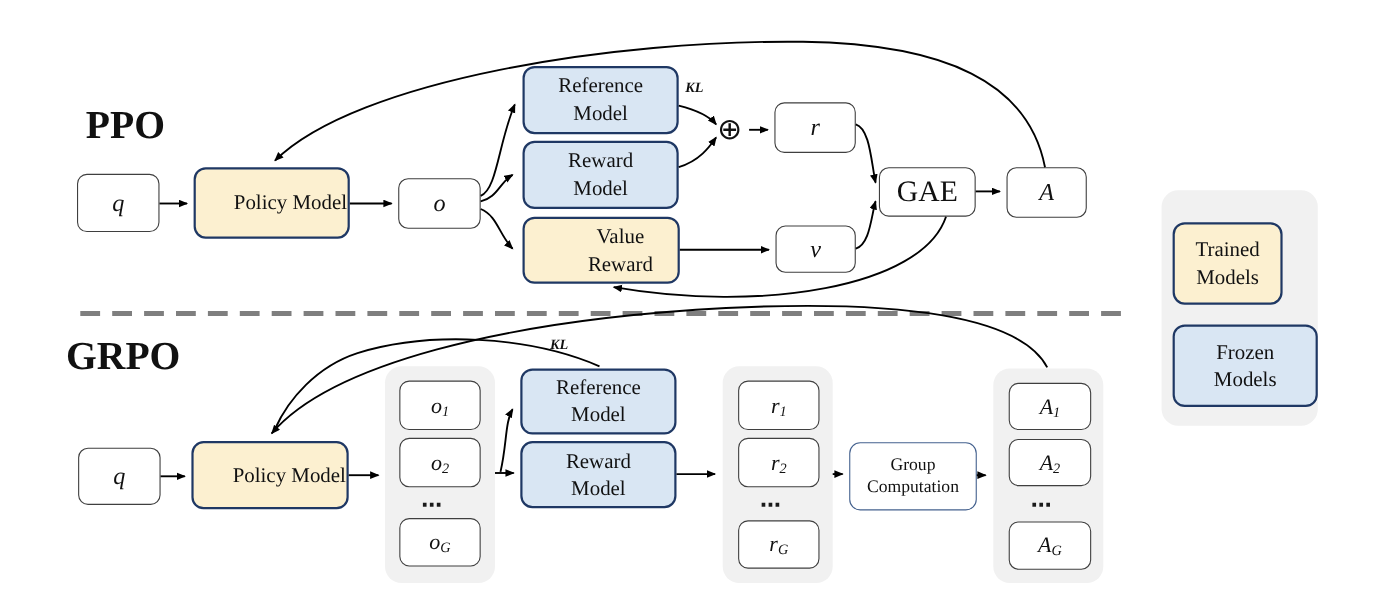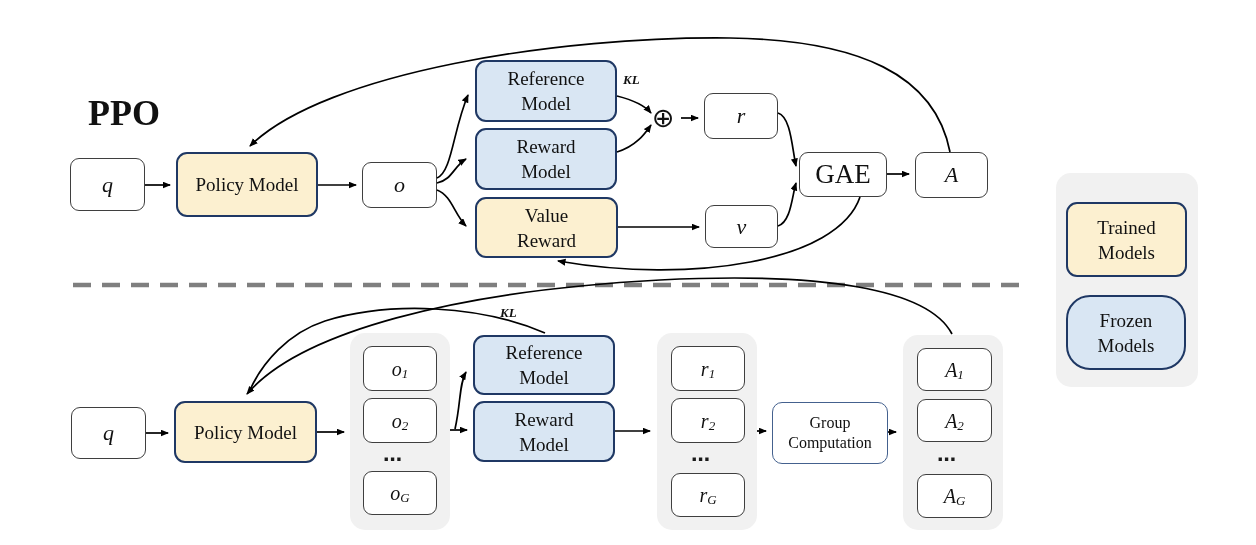--- a/index.html
+++ b/index.html
@@ -5,21 +5,21 @@
   html,body{margin:0;padding:0;background:#fff;}
   .canvas{position:relative;width:1256px;height:545px;background:#fff;overflow:hidden;
           font-family:"Liberation Serif",serif;color:#111;}
   .layer{position:absolute;left:0;top:0;width:1256px;height:545px;pointer-events:none;z-index:3;}
   .title{position:absolute;font-weight:bold;font-size:36px;line-height:36px;color:#111;z-index:2;}
   .box{position:absolute;box-sizing:border-box;display:flex;align-items:center;justify-content:center;
        text-align:center;z-index:2;}
   .white{background:#fff;border:1.6px solid #3f3f3f;border-radius:9px;}
   .model{border:2.6px solid var(--border_navy,#1F3864);border-radius:11px;font-size:19px;line-height:25px;}
   .model span{display:inline-block;width:104px;}
-  .yellow{background:var(--trained_fill,#FCF0D0);}
+  .yellow{background:var(--trained_fill,#FCF0D0);justify-content:flex-end;}
   .blue{background:var(--frozen_fill,#D9E6F3);}
   .math{font-style:italic;font-size:22px;line-height:22px;}
   .subbase{font-style:italic;font-size:20px;line-height:20px;}
   .subscript{font-style:italic;font-size:13px;transform:translateY(5px);display:inline-block;}
   .group{position:absolute;background:var(--container_gray,#F1F1F1);border-radius:15px;z-index:1;}
   .gae{font-size:27px;}
   .gcomp{font-size:16px;line-height:20px;border:1.6px solid var(--gc_border,#44618E);border-radius:10px;background:#fff;}
   .gcomp span{display:inline-block;width:104px;}
   .kl{position:absolute;font-style:italic;font-size:13px;font-weight:bold;z-index:2;}
   .oplus{position:absolute;font-size:27px;line-height:27px;z-index:2;font-family:"DejaVu Sans",sans-serif;}
@@ -29,21 +29,22 @@
 </head>
 <body>
 
 <div class="canvas">
 
   <div class="group" style="left:350px;top:333px;width:100px;height:197px;"></div>
   <div class="group" style="left:657px;top:333px;width:100px;height:197px;"></div>
   <div class="group" style="left:903px;top:335px;width:100px;height:195px;"></div>
   <div class="group" style="left:1056px;top:173px;width:142px;height:214px;"></div>
 
-  <div class="title" style="left:88px;top:95px;">PPO</div>
+  <div class="title" style="left:78px;top:95px;">PPO</div>
+  <div class="title" style="left:60px;top:305px;">GRPO</div>
 
   <div class="box white math" style="left:70px;top:158px;width:75px;height:53px;">q</div>
   <div class="box model yellow" style="left:176px;top:152px;width:142px;height:65px;">
       <span>Policy Model</span>
     </div>
   <div class="box white math" style="left:362px;top:162px;width:75px;height:46px;">o</div>
   <div class="box model blue" style="left:475px;top:60px;width:142px;height:62px;">
       <span>Reference Model</span>
     </div>
   <div class="box model blue" style="left:475px;top:128px;width:142px;height:62px;">
@@ -110,24 +111,24 @@
   <div class="box white" style="left:917px;top:399px;width:75px;height:43px;">
       <span class="subbase">A</span>
       <span class="subscript">2</span>
     </div>
   <div class="dots" style="left:937px;top:448px;">⋯</div>
   <div class="box white" style="left:917px;top:474px;width:75px;height:44px;">
       <span class="subbase">A</span>
       <span class="subscript">G</span>
     </div>
 
-  <div class="box model yellow" style="left:1066px;top:202px;width:121px;height:75px;">
+  <div class="box model yellow" style="left:1066px;top:202px;width:100px;height:75px;">
       <span>Trained Models</span>
     </div>
-  <div class="box model blue" style="left:1066px;top:295px;width:120px;height:75px;border-radius:24px;">
+  <div class="box model blue" style="left:1066px;top:295px;width:132px;height:75px;">
       <span>Frozen Models</span>
     </div>
 
   <svg class="layer" viewBox="0 0 1256 545">
     <defs>
       <marker id="ah" markerWidth="9" markerHeight="8" refX="7.5" refY="3.5" orient="auto" markerUnits="userSpaceOnUse">
         <path d="M0,0 L8.5,3.5 L0,7 Z" fill="#000"></path>
       </marker>
     </defs>
 

